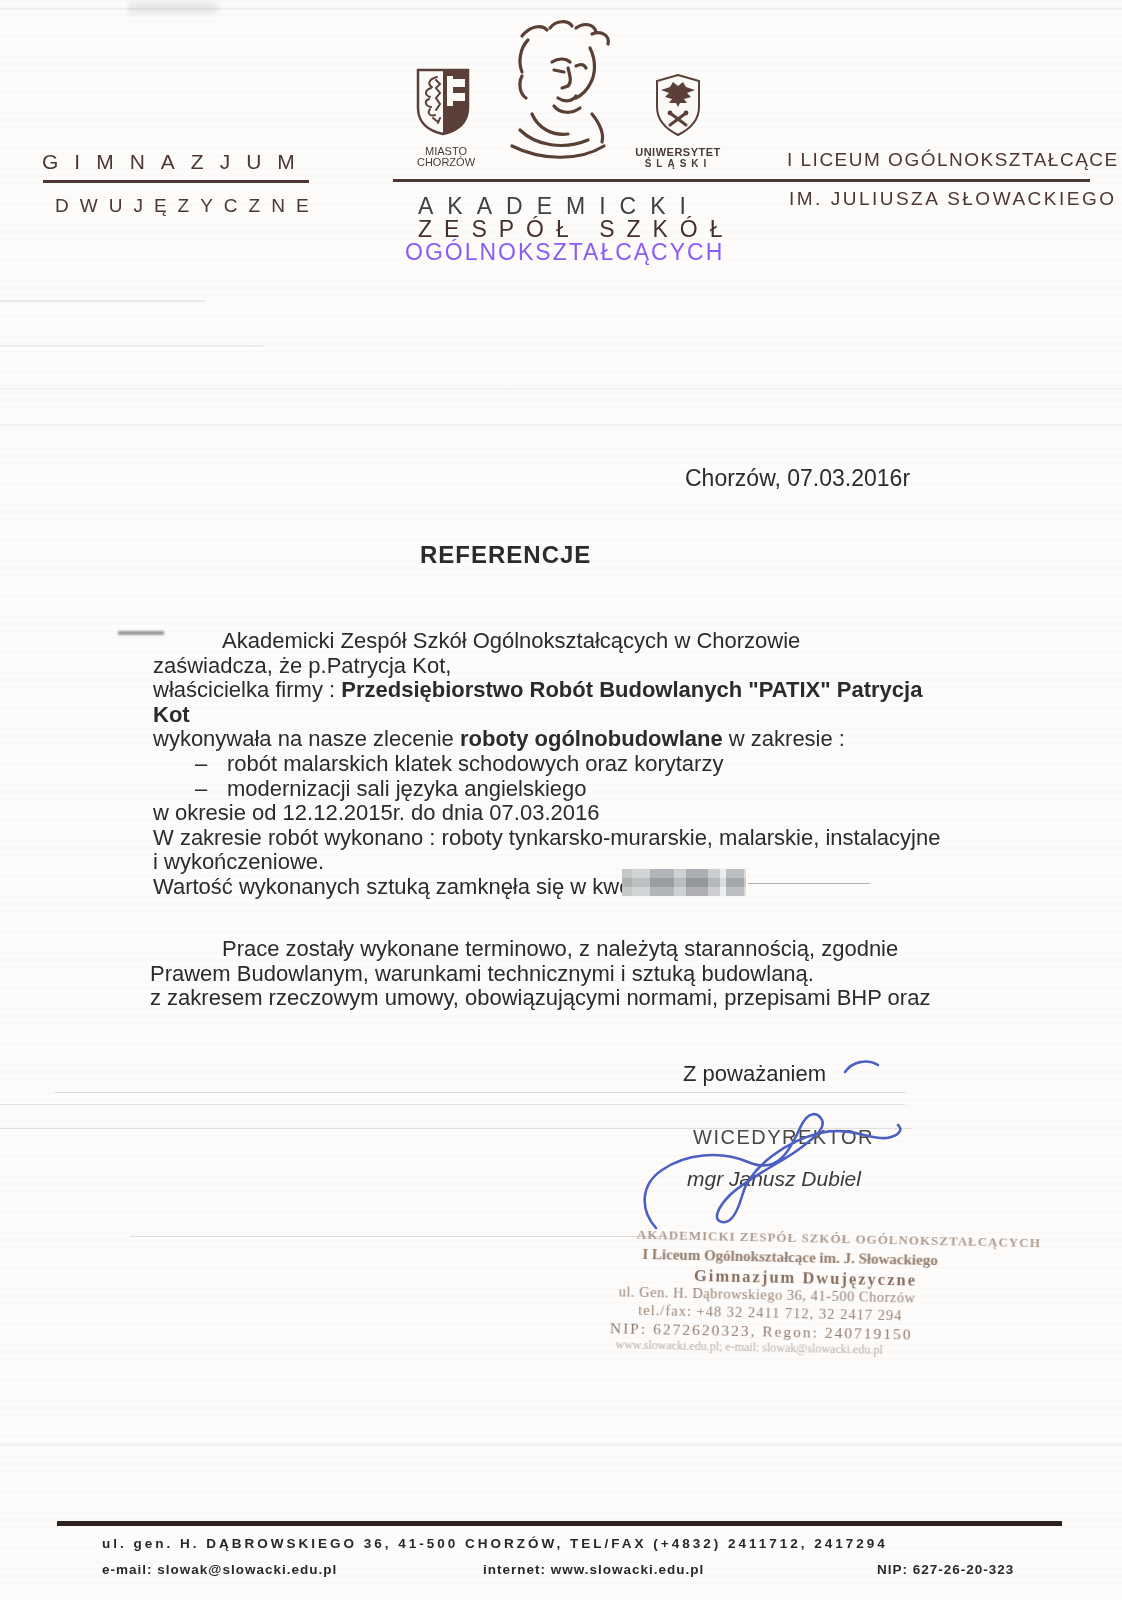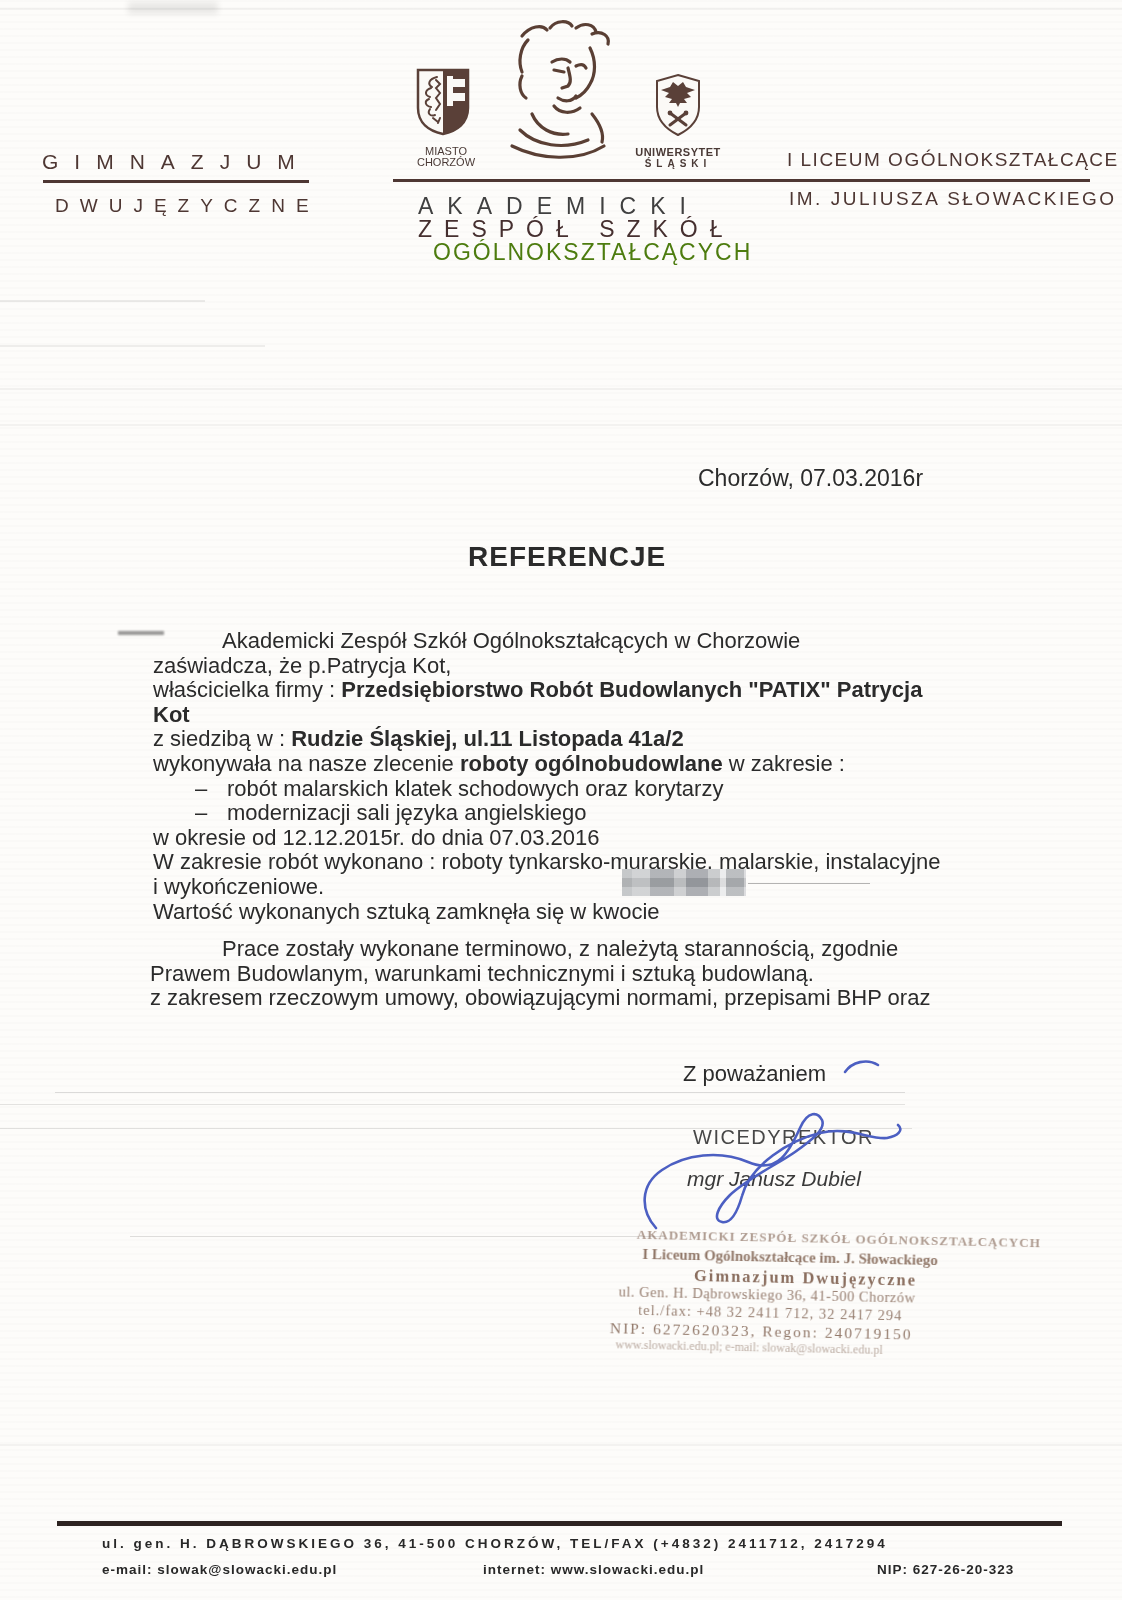--- a/index.html
+++ b/index.html
@@ -22,26 +22,26 @@
   .lh-left-bottom{left:43px;top:195px;font-size:19px;letter-spacing:11px;white-space:nowrap;margin-left:12px;}
   .lh-mid-rule{left:393px;top:179px;width:697px;height:3px;background:#4e3733;}
   .crest-city{left:416px;top:68px;}
   .crest-city-cap{left:408px;top:146px;width:76px;text-align:center;font-size:11px;line-height:11px;color:#4a3a36;}
   .portrait{left:492px;top:18px;}
   .crest-uni{left:653px;top:73px;}
   .crest-uni-cap1{left:628px;top:146px;width:100px;text-align:center;font-size:11px;font-weight:bold;color:#4a3a36;letter-spacing:.5px;}
   .crest-uni-cap2{left:628px;top:158px;width:100px;text-align:center;font-size:10px;font-weight:bold;color:#4a3a36;letter-spacing:5px;}
   .school1{left:418px;top:193px;font-size:23px;letter-spacing:14px;color:#404040;white-space:nowrap;}
   .school2{left:418px;top:216px;font-size:23px;letter-spacing:12px;color:#452f2f;white-space:nowrap;}
-  .school3{left:405px;top:239px;font-size:23px;letter-spacing:2px;color:#4d7c0f;white-space:nowrap;margin-left:28px;}
+  .school3{left:405px;top:239px;font-size:23px;letter-spacing:2px;color:#8b5cf6;white-space:nowrap;}
   .lh-right-top{left:787px;top:149px;font-size:19px;letter-spacing:1.5px;white-space:nowrap;}
   .lh-right-bottom{left:789px;top:188px;font-size:19px;letter-spacing:2.5px;white-space:nowrap;}
   
-  .dateline{left:685px;top:465px;font-size:23px;margin-left:13px;}
-  .title{left:420px;top:541px;font-size:28px;font-weight:bold;letter-spacing:1px;margin-left:48px;}
+  .dateline{left:685px;top:465px;font-size:23px;}
+  .title{left:420px;top:541px;font-size:24px;font-weight:bold;letter-spacing:1px;}
   .bodyblock{left:153px;top:629px;width:800px;font-size:22px;line-height:24.6px;}
   .bodyblock .ind{padding-left:69px;}
   .bodyblock b{font-weight:bold;}
   .dash{display:inline-block;margin-left:42px;width:32px;}
   .p2block{left:150px;top:937px;width:800px;font-size:22px;line-height:24.6px;}
   .p2block .ind{padding-left:72px;}
   .redact{
     left:622px;top:869px;width:124px;height:27px;
     background:
       repeating-linear-gradient(0deg,rgba(255,255,255,0.18) 0 9px,rgba(0,0,0,0.05) 9px 18px),
@@ -167,21 +167,20 @@
   <div class="abs hdr-brown lh-right-top">I LICEUM OGÓLNOKSZTAŁCĄCE</div>
   <div class="abs hdr-brown lh-right-bottom">IM. JULIUSZA SŁOWACKIEGO</div>
 
   <div class="abs dateline">Chorzów, 07.03.2016r</div>
   <div class="abs title">REFERENCJE</div>
 
   <div class="abs bodyblock">
     <div class="ind">Akademicki Zespół Szkół Ogólnokształcących w Chorzowie</div>
     <div>zaświadcza, że p.Patrycja Kot,</div>
     <div><span>właścicielka firmy : </span><b>Przedsiębiorstwo Robót Budowlanych "PATIX" Patrycja Kot</b></div>
-    <div><span>z siedzibą w : </span><b>Rudzie Śląskiej, ul.11 Listopada 41a/2</b></div>
     <div><span>wykonywała na nasze zlecenie </span><b>roboty ogólnobudowlane</b><span> w zakresie :</span></div>
     <div><span class="dash">–</span><span>robót malarskich klatek schodowych oraz korytarzy</span></div>
     <div><span class="dash">–</span><span>modernizacji sali języka angielskiego</span></div>
     <div>w okresie od 12.12.2015r. do dnia 07.03.2016</div>
     <div>W zakresie robót wykonano : roboty tynkarsko-murarskie, malarskie, instalacyjne</div>
     <div>i wykończeniowe.</div>
     <div>Wartość wykonanych sztuką zamknęła się w kwocie</div>
   </div>
 
   <div class="abs redact"></div>

